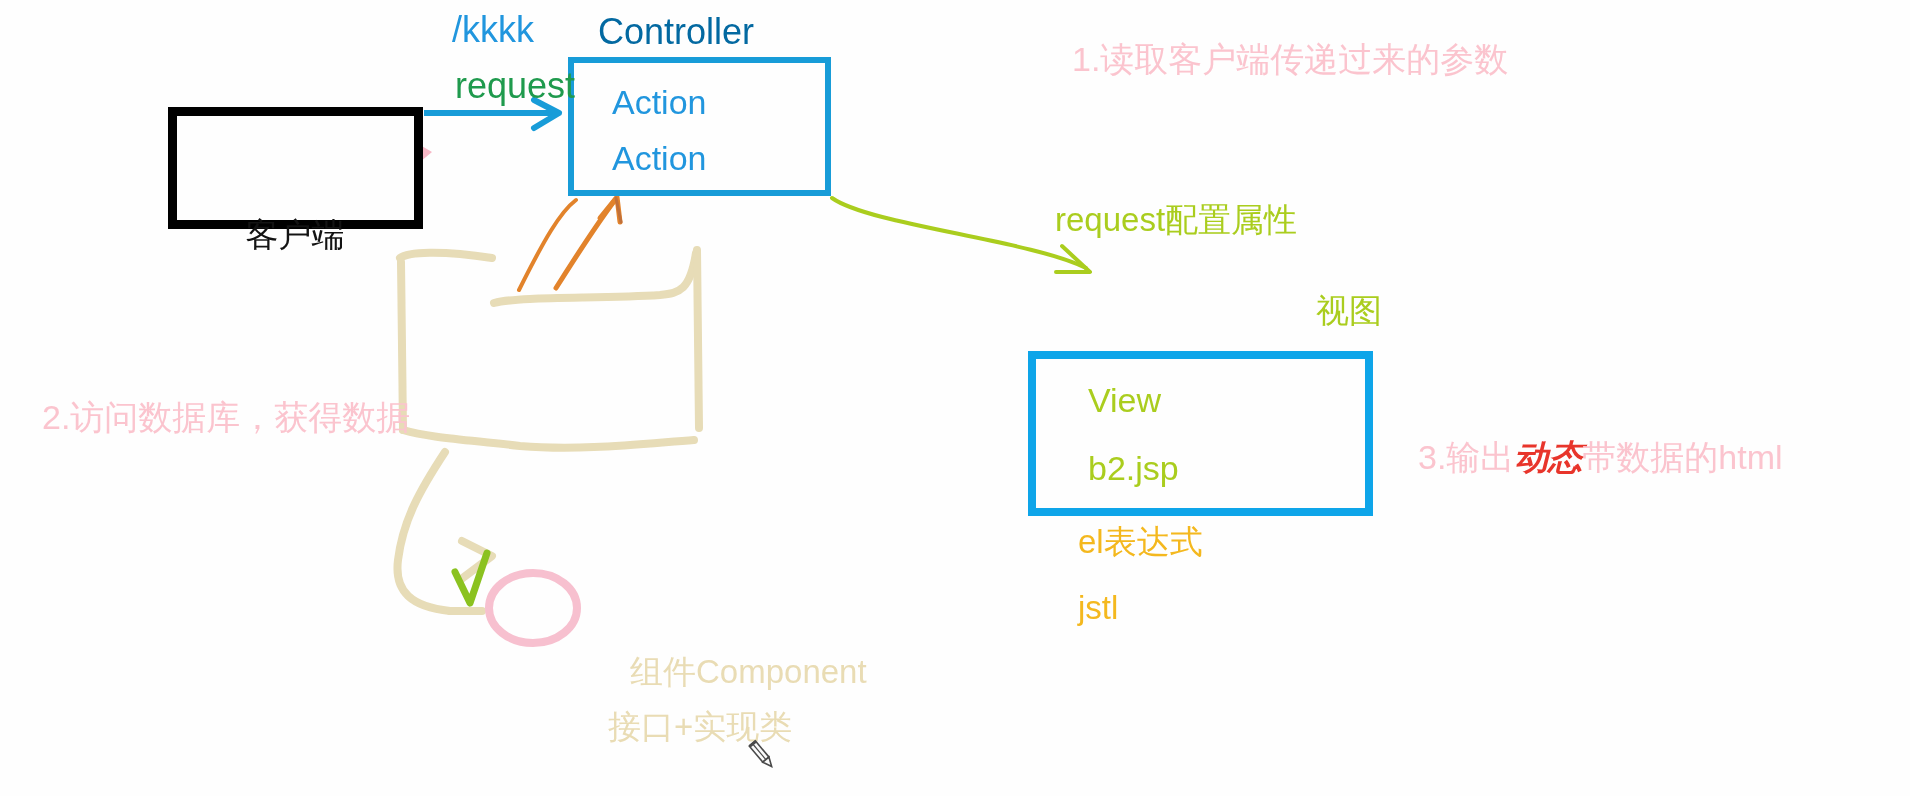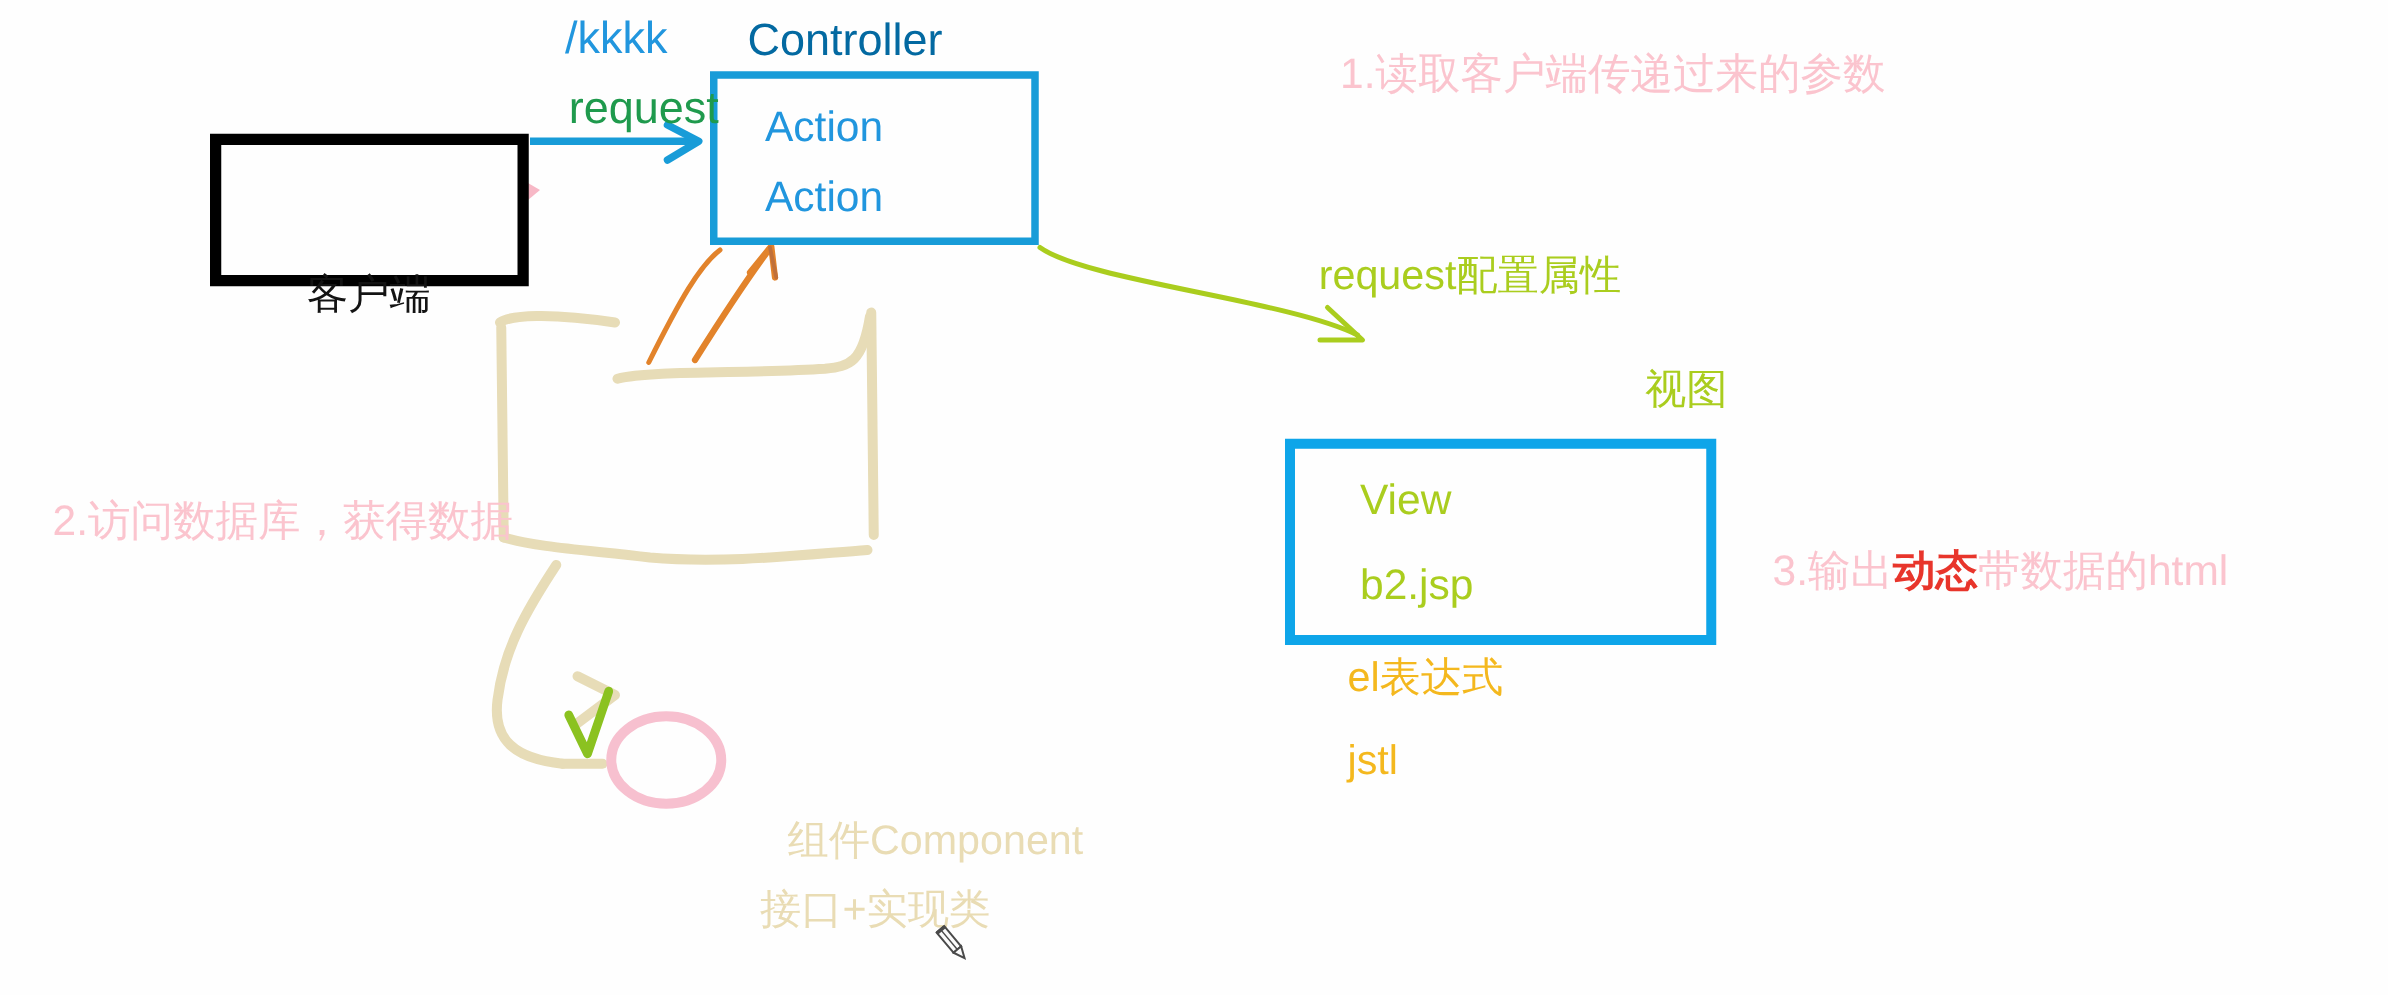--- a/index.html
+++ b/index.html
@@ -102,21 +102,21 @@
   </div>
   <div class="lbl fs-cjk t-olive" style="left:1316px;top:294px;">视图</div>
 
   <div class="lbl fs-cap t-blue" style="left:452px;top:12px;">/kkkk</div>
   <div class="lbl fs-cap t-green-dark" style="left:455px;top:68px;">request</div>
   <div class="lbl fs-cjk t-olive" style="left:1055px;top:203px;">request配置属性</div>
 
   <div class="lbl fs-note t-pink" style="left:1072px;top:42px;">1.读取客户端传递过来的参数</div>
   <div class="lbl fs-note t-pink" style="left:42px;top:400px;">2.访问数据库，获得数据</div>
   <div class="lbl fs-note t-pink" style="left:1418px;top:440px;">
-    <span>3.输出</span><span class="t-red" style="font-weight:bold;">动态</span><span>带数据的html</span>
+    <span>3.输出</span><span class="t-red" style="font-weight:bold;font-style:italic;">动态</span><span>带数据的html</span>
   </div>
 
   <div class="lbl fs-cjk t-yellow" style="left:1078px;top:525px;">el表达式</div>
   <div class="lbl fs-cjk t-yellow" style="left:1078px;top:591px;">jstl</div>
 
   <div class="lbl fs-cjk t-beige" style="left:630px;top:655px;">组件Component</div>
   <div class="lbl fs-cjk t-beige" style="left:608px;top:710px;">
     <span>接口</span><span>+实现类</span>
   </div>
 

